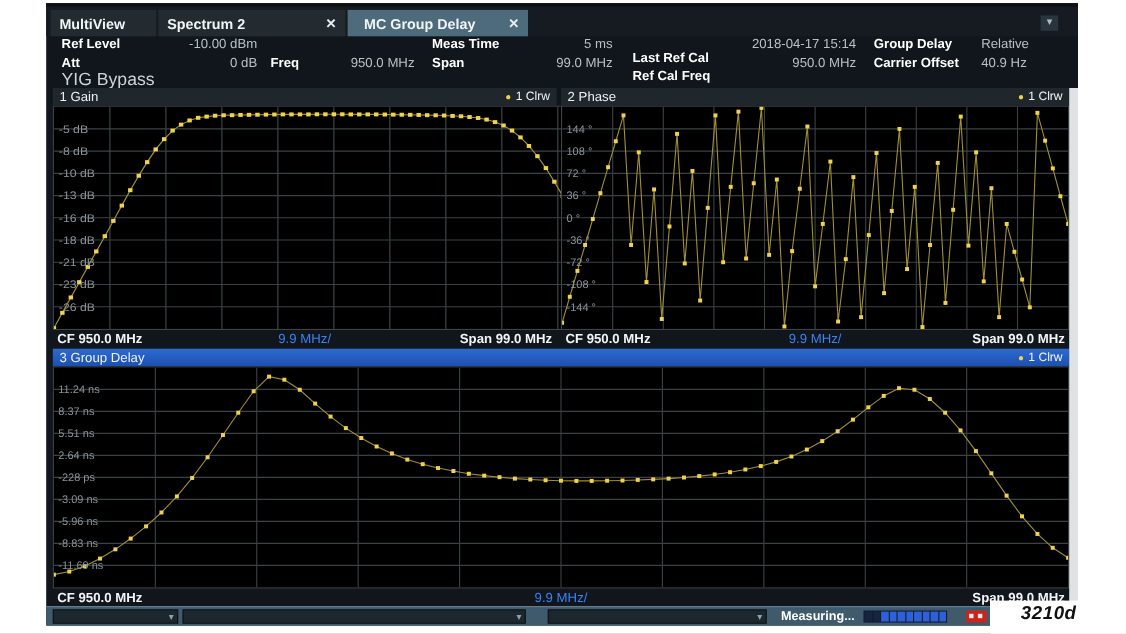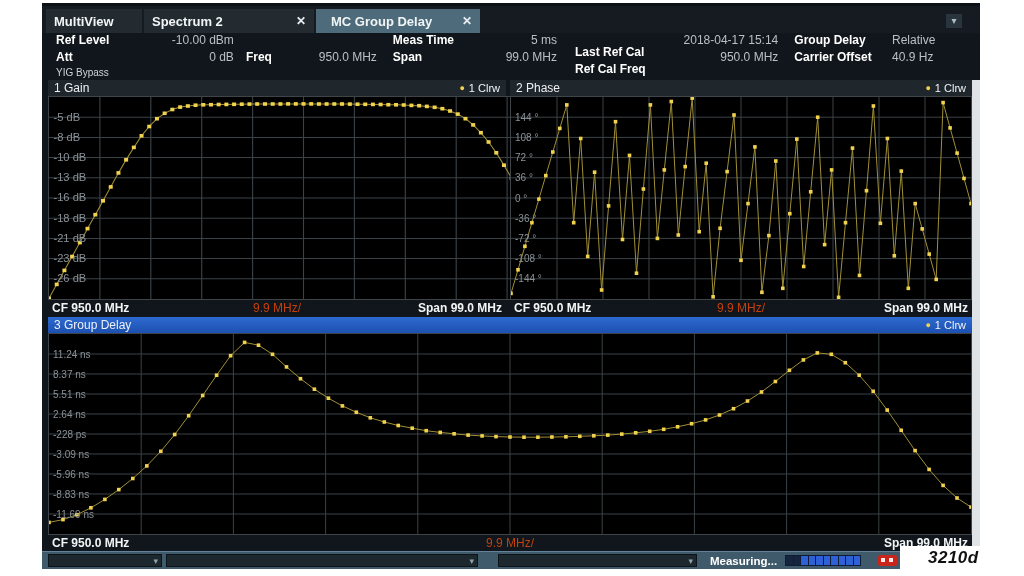--- a/index.html
+++ b/index.html
@@ -23,33 +23,33 @@
   .hdr{position:absolute;left:0;top:28px;width:100%;color:#fff;font-size:12px;}
   .hrow{height:17px;display:flex;align-items:center;}
   .hrow .k{font-weight:bold;color:#ffffff;}
   .hrow .v{color:#b9c0c4;}
   .ra{text-align:right;}
   .c1l{width:86px;margin-left:14px;} .c1v{width:96px;}
   .c2l{width:44px;margin-left:12px;} .c2v{width:90px;}
   .c3l{width:82px;margin-left:16px;} .c3v{width:86px;}
   .c4l{width:92px;margin-left:18px;margin-top:24px;} .c4v{width:116px;}
   .c5l{width:100px;margin-left:16px;} .c5v{width:90px;}
-  .note{margin-left:14px;height:15px;line-height:15px;color:#cdd3d6;font-size:10px;}
+  .note{margin-left:14px;height:15px;line-height:15px;color:#cdd3d6;font-size:16px;}
 
   
   .ptitle{position:absolute;height:16px;background:#1f262c;color:#eef1f3;font-size:12px;
           display:flex;align-items:center;padding:0 6px;box-sizing:border-box;}
   .ptitle.sel{background:linear-gradient(#2e6ad0,#1c50b0);}
   .legend{margin-left:auto;display:flex;align-items:center;gap:4px;font-size:11px;color:#f2f5f6;}
   .legend .dot{color:#f0d24e;font-size:9px;line-height:9px;}
   .plot{position:absolute;background:#000;border:1px solid #3e4448;box-sizing:border-box;}
   .plot svg{display:block;width:100%;height:100%;}
   .paxis{position:absolute;color:#f2f5f6;font-size:12px;font-weight:bold;}
   .paxis .cf{position:absolute;left:4px;top:1px;}
-  .paxis .pd{position:absolute;left:0;right:0;top:1px;text-align:center;font-weight:normal;color:#c2410c;}
+  .paxis .pd{position:absolute;left:0;right:0;top:1px;text-align:center;font-weight:normal;color:#3b82f6;}
   .paxis .sp{position:absolute;right:4px;top:1px;}
   .scrollstrip{position:absolute;left:930px;top:77px;width:8px;height:469px;background:#dfe3e6;}
 
   
   .statusbar{position:absolute;left:0;top:548px;width:938px;height:17px;background:#3f5a6b;border-top:1px solid #62839a;box-sizing:content-box;}
   .sfield{position:absolute;top:2px;height:13px;background:#1c272e;border:1px solid #0d1419;box-sizing:border-box;}
   .sfield .dd{position:absolute;right:3px;top:0;color:#8fa2ac;font-size:9px;line-height:12px;}
   .measuring{position:absolute;left:668px;top:3px;color:#ffffff;font-size:11.5px;font-weight:bold;}
   .progress{position:absolute;left:743px;top:3px;width:76px;height:11px;background:#0e1c38;
             display:flex;gap:1px;padding:1px;box-sizing:border-box;}

